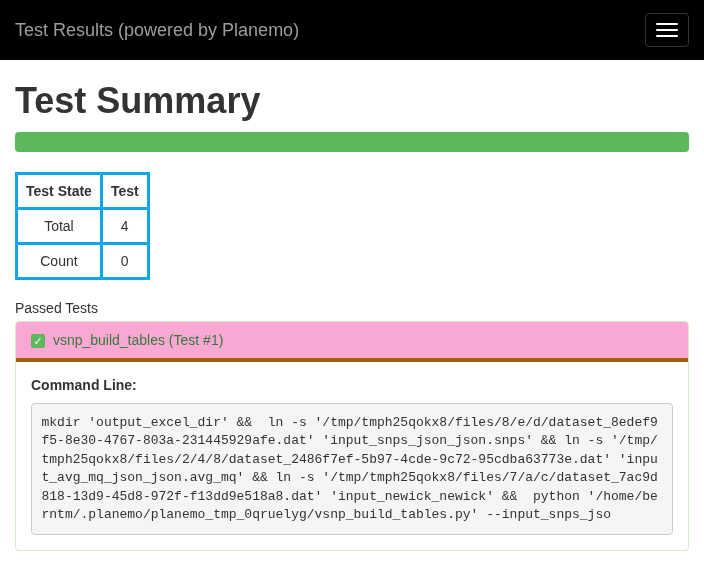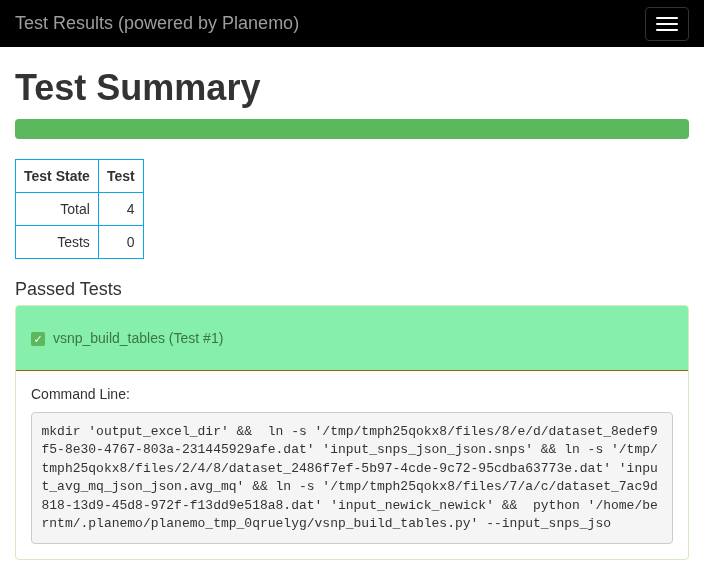--- a/index.html
+++ b/index.html
@@ -1,34 +1,34 @@
 <!DOCTYPE html>
 <html><head>
 <meta charset="utf-8">
 <style>
 *{box-sizing:border-box;margin:0;padding:0}
 body{font-family:"Helvetica Neue",Helvetica,Arial,sans-serif;font-size:14px;color:#333;background:#fff}
-.navbar{background:#000;color:#999;padding:0 15px;display:flex;justify-content:space-between;align-items:center;height:47px}
+.navbar{background:#000;color:#999;padding:0 15px;display:flex;justify-content:space-between;align-items:center;height:60px}
 .navbar-brand{color:#9d9d9d;font-size:18px;padding:15px 0}
 .navbar-toggle{background:transparent;border:1px solid #333;border-radius:4px;padding:9px 10px;cursor:pointer}
 .icon-bar{display:block;width:22px;height:2px;background:#fff;border-radius:1px}
 .icon-bar+.icon-bar{margin-top:4px}
 .container{padding:0 15px;max-width:704px}
 h1{font-size:36px;font-weight:700;margin:20px 0 10px 0;color:#333}
 .progress{height:20px;background:#f5f5f5;border-radius:4px;overflow:hidden;margin-bottom:20px;box-shadow:inset 0 1px 2px rgba(0,0,0,.1)}
 .progress-bar{background:#5cb85c;height:100%;width:100%}
 table.summary{border-collapse:collapse;margin-bottom:20px}
-table.summary th,table.summary td{border:1px solid #0ea5e9;padding:8px;text-align:right;vertical-align:top}
+table.summary th,table.summary td{border:3px solid #0ea5e9;padding:8px;text-align:center;vertical-align:top}
 table.summary th{font-weight:700}
-.section-header{font-size:18px;color:#333;margin-bottom:5px}
+.section-header{font-size:14px;color:#333;margin-bottom:5px}
 .panel{border:1px solid #d6e9c6;border-radius:4px;margin-bottom:20px}
-.panel-heading{background:#86efac;color:#3c763d;padding:24px 15px;border-bottom:1px solid #a16207;border-top-left-radius:3px;border-top-right-radius:3px;cursor:pointer}
+.panel-heading{background:#f9a8d4;color:#3c763d;padding:10px 15px;border-bottom:4px solid #a16207;border-top-left-radius:3px;border-top-right-radius:3px;cursor:pointer}
 .check-icon{display:inline-block;width:14px;height:14px;background:#5cb85c;color:#fff;font-size:11px;line-height:14px;text-align:center;border-radius:2px;vertical-align:middle;margin-right:4px}
 .panel-body{padding:15px}
-.cmd-label{font-weight:400;margin-bottom:10px}
+.cmd-label{font-weight:700;margin-bottom:10px}
 pre{background:#f5f5f5;border:1px solid #ccc;border-radius:4px;padding:9.5px;font-family:Menlo,Monaco,Consolas,"Courier New",monospace;font-size:13px;color:#333;white-space:pre-wrap;word-break:break-all;line-height:1.42;margin:0}
 </style>
 </head>
 <body>
 
 <div class="navbar">
   <span class="navbar-brand">Test Results (powered by Planemo)</span>
   <button class="navbar-toggle">
     <span class="icon-bar"></span>
     <span class="icon-bar"></span>
@@ -49,21 +49,21 @@
         <th>Test State</th>
         <th>Test</th>
       </tr>
     </thead>
     <tbody>
       <tr>
         <td>Total</td>
         <td>4</td>
       </tr>
       <tr>
-        <td>Tests</td>
+        <td>Count</td>
         <td>0</td>
       </tr>
     </tbody>
   </table>
 
   <p class="section-header">Passed Tests</p>
 
   <div class="panel">
     <div class="panel-heading">
       <span class="check-icon">✓</span>

